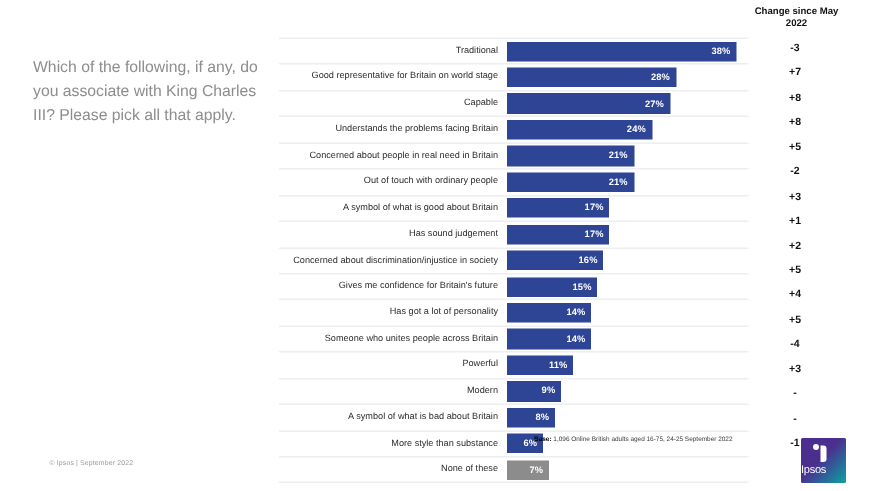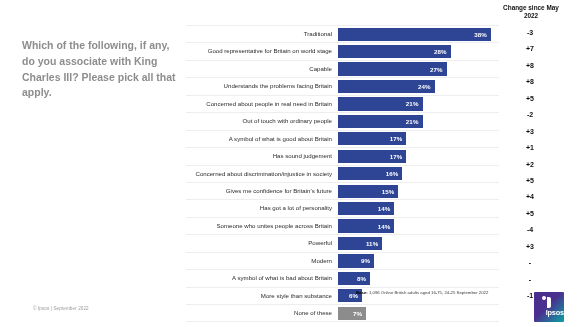--- a/index.html
+++ b/index.html
@@ -28,21 +28,21 @@
     line-height: 1.26;
     font-weight: bold;
     color: #0a0a0a;
     letter-spacing: -0.2px;
     margin: 0;
   }
   #subtitle {
     margin-top: 18px;
     font-size: 10.5px;
     line-height: 1.5;
-    font-weight: bold;
+    font-weight: normal;
     color: #8d8d8d;
   }
   #copyright {
     position: absolute;
     left: 33px;
     top: 306px;
     font-size: 4.6px;
     color: #9a9a9a;
     letter-spacing: 0.1px;
   }
@@ -168,23 +168,23 @@
     left: 5px; top: 0.5px;
     width: 4px; height: 11px;
     background: #ffffff;
     border-radius: 0 2px 2px 0;
   }
   #logo .word {
     position: absolute;
     left: 0;
     right: 0;
     bottom: 5px;
-    text-align: right;
+    text-align: left;
     font-size: 7.4px;
-    font-weight: bold;
+    font-weight: normal;
     color: #ffffff;
     letter-spacing: -0.2px;
     margin-top: 32px;
   }
 </style>
 </head>
 <body>
 
 <div id="left-panel">
   <div id="subtitle">Which of the following, if any, do you associate with King Charles III? Please pick all that apply.</div>

